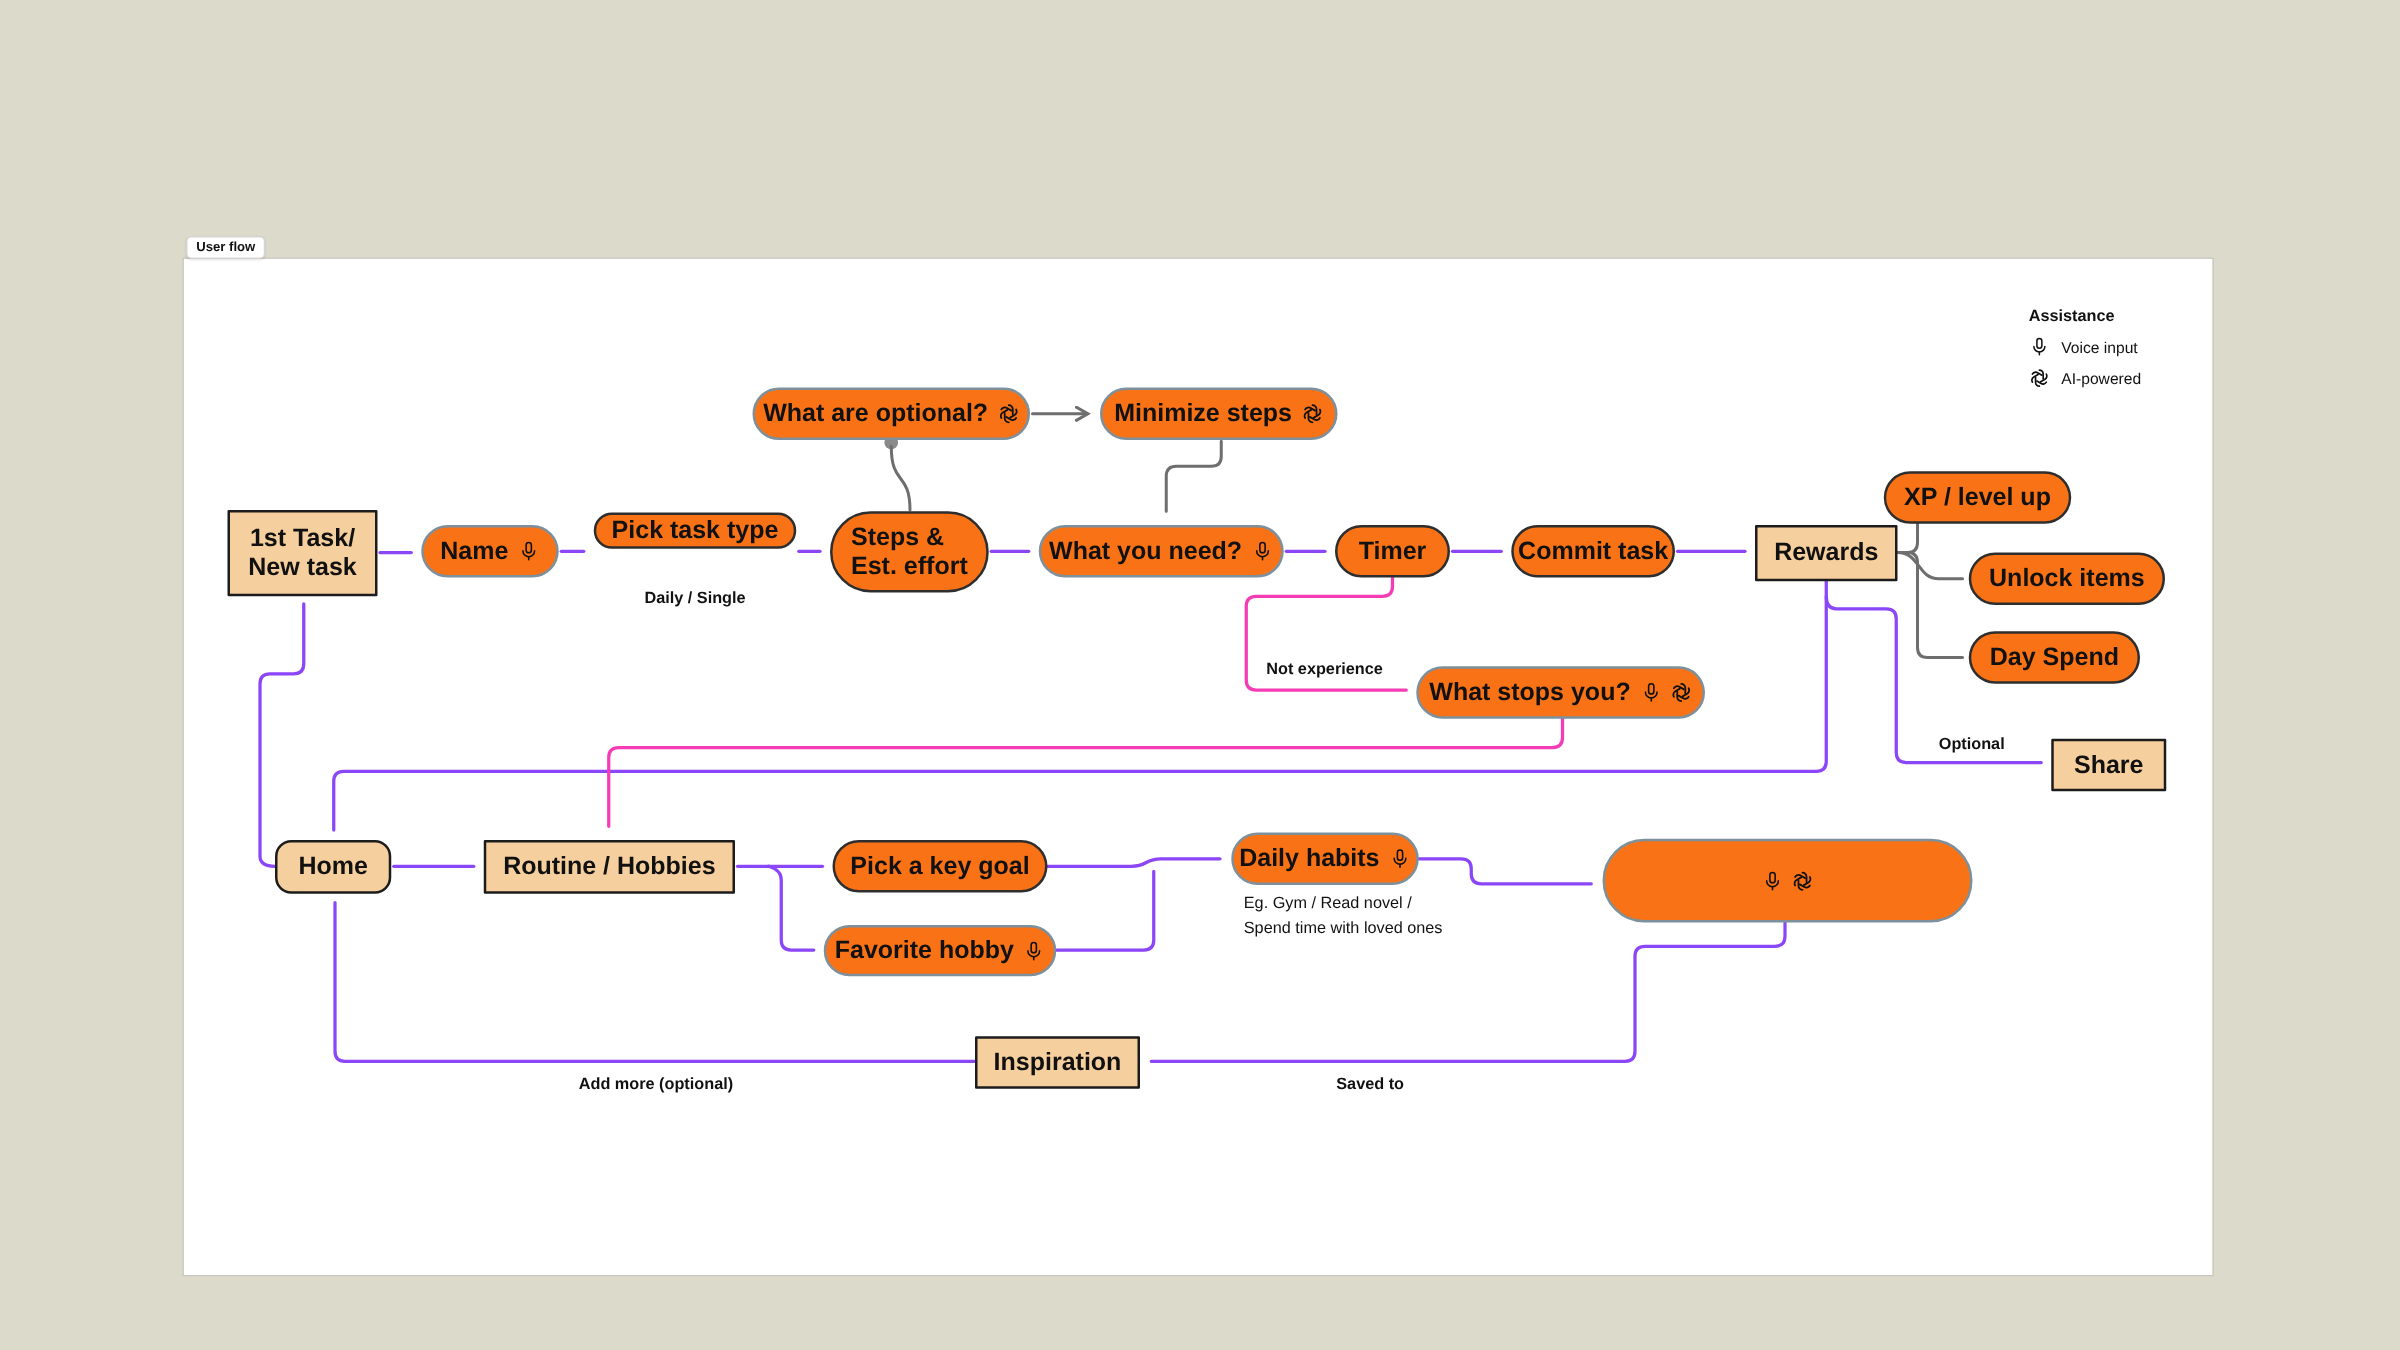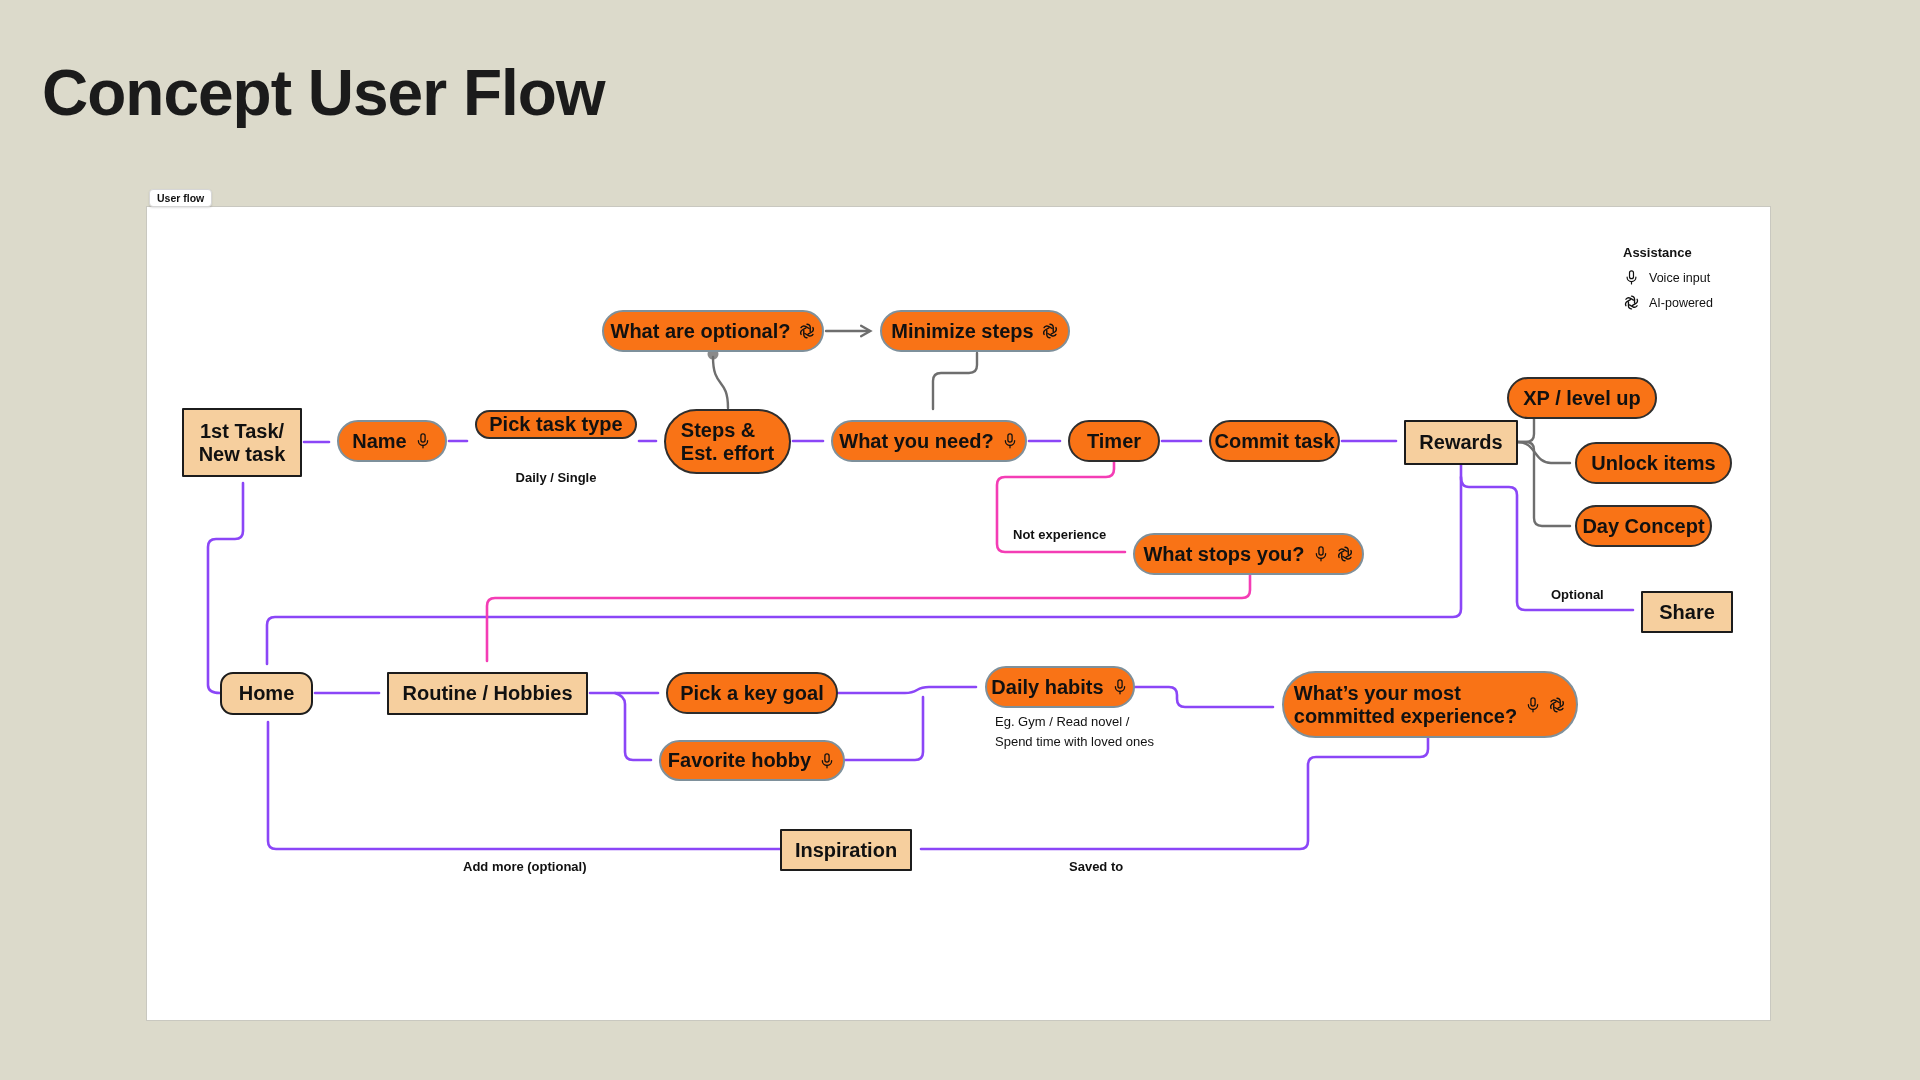--- a/index.html
+++ b/index.html
@@ -52,21 +52,20 @@
     position:absolute;left:1476px;top:38px;z-index:2;
     display:flex;flex-direction:column;gap:9px;
   }
   .legend-heading{font-size:13px;font-weight:700;color:#111;}
   .legend-row{display:flex;align-items:center;gap:9px;font-size:12.5px;color:#111;}
 </style>
 </head>
 <body>
 
 <div class="slide">
-  <h1 class="page-title">Concept User Flow</h1>
   <div class="frame-tag">User flow</div>
 
   <div class="canvas">
     <svg class="wires" width="1623" height="813" viewBox="0 0 1623 813">
       <defs>
         <marker id="mP" viewBox="0 0 10 10" refX="8" refY="5" markerWidth="5" markerHeight="5" orient="auto-start-reverse">
           <path d="M0 0 L10 5 L0 10 z" fill="#8b46f7"></path>
         </marker>
         <marker id="mK" viewBox="0 0 10 10" refX="8" refY="5" markerWidth="5" markerHeight="5" orient="auto-start-reverse">
           <path d="M0 0 L10 5 L0 10 z" fill="#f43db5"></path>
@@ -237,21 +236,21 @@
             <div>XP / level up</div>
           </div>
         </div>
         <div class="node pill" style="left: 1428px; top: 235px; width: 157px; height: 42px;">
           <div class="ntext">
             <div>Unlock items</div>
           </div>
         </div>
         <div class="node pill" style="left: 1428px; top: 298px; width: 137px; height: 42px;">
           <div class="ntext">
-            <div>Day Concept</div>
+            <div>Day Spend</div>
           </div>
         </div>
         <div class="node pill gray" style="left: 986px; top: 326px; width: 231px; height: 42px;">
           <div class="ntext">
             <div>What stops you?</div>
           </div>
           <span class="icons">
             <span class="icon">
               <svg width="18" height="18" viewBox="0 0 24 24" fill="none" stroke="#111" stroke-width="1.7" stroke-linecap="round">
                 <rect x="9.2" y="2.6" width="5.6" height="11" rx="2.8"></rect>
@@ -325,24 +324,20 @@
             <span class="icon">
               <svg width="18" height="18" viewBox="0 0 24 24" fill="none" stroke="#111" stroke-width="1.7" stroke-linecap="round">
                 <rect x="9.2" y="2.6" width="5.6" height="11" rx="2.8"></rect>
                 <path d="M5.8 11.6 a6.2 6.2 0 0 0 12.4 0"></path>
                 <path d="M12 17.8 V21"></path>
               </svg>
             </span>
           </span>
         </div>
         <div class="node pill gray" style="left: 1135px; top: 464px; width: 296px; height: 67px;">
-          <div class="ntext la">
-            <div>What’s your most</div>
-            <div>committed experience?</div>
-          </div>
           <span class="icons">
             <span class="icon">
               <svg width="18" height="18" viewBox="0 0 24 24" fill="none" stroke="#111" stroke-width="1.7" stroke-linecap="round">
                 <rect x="9.2" y="2.6" width="5.6" height="11" rx="2.8"></rect>
                 <path d="M5.8 11.6 a6.2 6.2 0 0 0 12.4 0"></path>
                 <path d="M12 17.8 V21"></path>
               </svg>
             </span>
             <span class="icon">
               <svg width="18" height="18" viewBox="0 0 24 24" fill="none" stroke="#111" stroke-width="1.9" stroke-linecap="round" stroke-linejoin="round">

